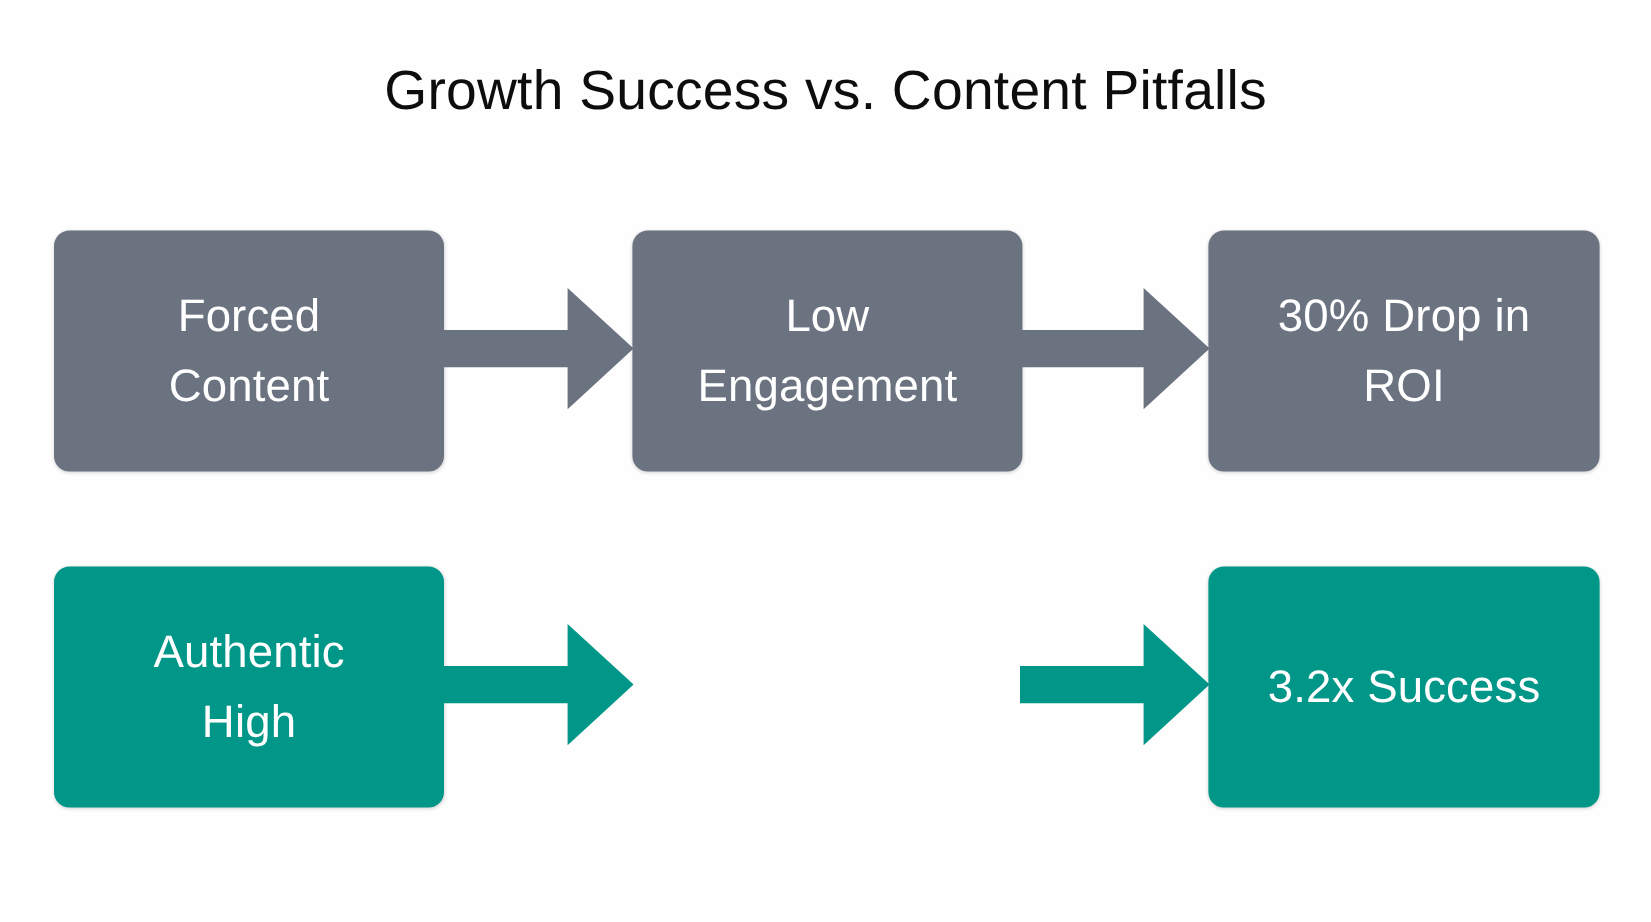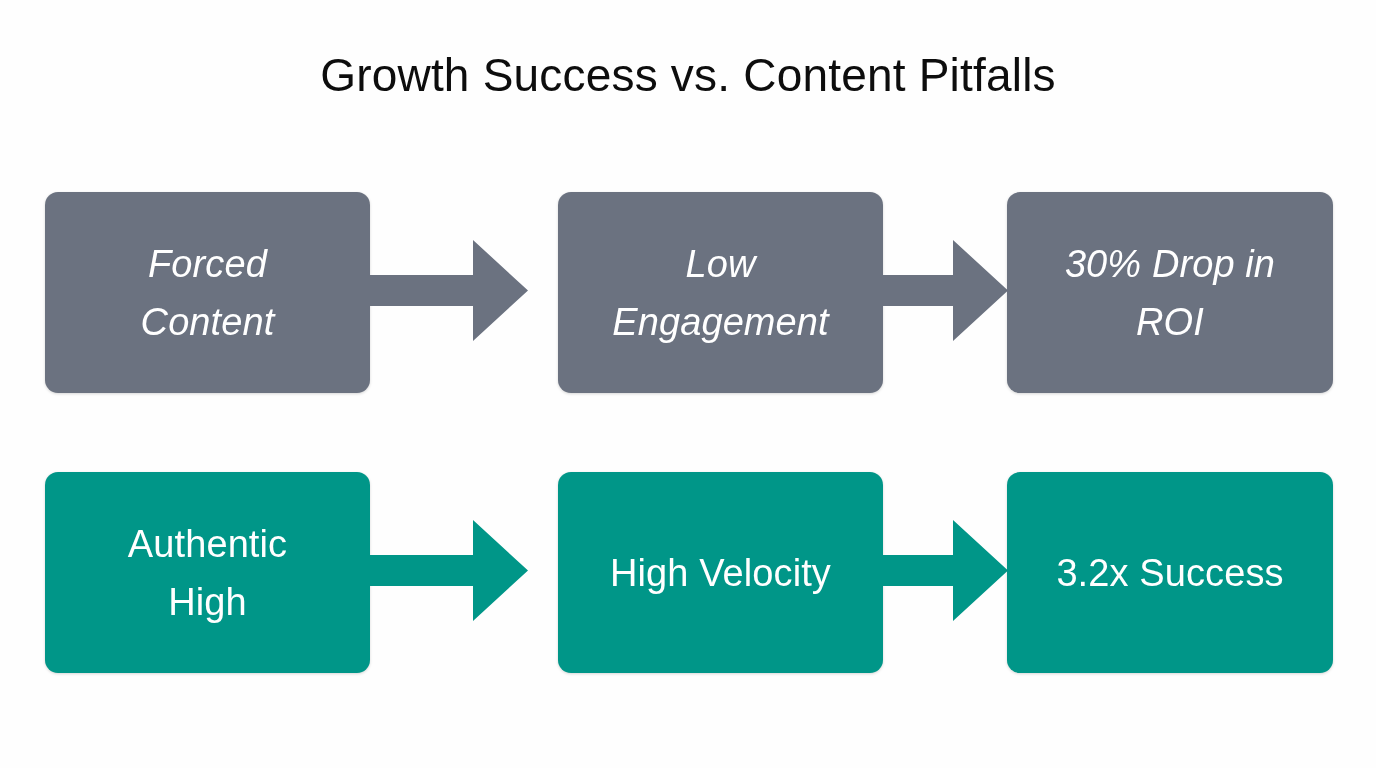--- a/index.html
+++ b/index.html
@@ -39,21 +39,21 @@
     white-space: nowrap;
   }
 
   
   .flow-row {
     position: absolute;
     left: 45px;
     width: 1286px;
     height: 201px;
   }
-  #row-pitfalls { top: 192px; font-style: italic; }
+  #row-pitfalls { top: 192px; }
   #row-success  { top: 472px; }
 
   
   .node {
     position: absolute;
     top: 0;
     height: 201px;
     border-radius: 13px;
     display: flex;
     align-items: center;
@@ -66,21 +66,21 @@
   .node-label {
     font-size: 38px;
     line-height: 58px;
     color: #ffffff;
     font-weight: 400;
     letter-spacing: 0.1px;
     white-space: pre-line;
   }
 
   .node.n1 { left: 0px;   width: 325px; }
-  .node.n2 { left: 482px; width: 325px; margin-left: 31px; }
+  .node.n2 { left: 482px; width: 325px; }
   .node.n3 { left: 962px; width: 326px; }
 
   #row-pitfalls .node { background: #6b7280; }
   #row-success  .node { background: #009688; }
 
   
   .arrow {
     position: absolute;
     top: 48px;
     width: 158px;
@@ -137,23 +137,20 @@
       <span class="node-label">Authentic
 High</span>
     </div>
 
     <div class="arrow a1">
       <svg viewBox="0 0 158 101" xmlns="http://www.w3.org/2000/svg">
         <path d="M0,35 L103,35 L103,0 L158,50.5 L103,101 L103,66 L0,66 Z"></path>
       </svg>
     </div>
 
-    <div class="node n2">
-      <span class="node-label">High Velocity</span>
-    </div>
 
     <div class="arrow a2">
       <svg viewBox="0 0 158 101" xmlns="http://www.w3.org/2000/svg">
         <path d="M0,35 L103,35 L103,0 L158,50.5 L103,101 L103,66 L0,66 Z"></path>
       </svg>
     </div>
 
     <div class="node n3">
       <span class="node-label">3.2x Success</span>
     </div>

